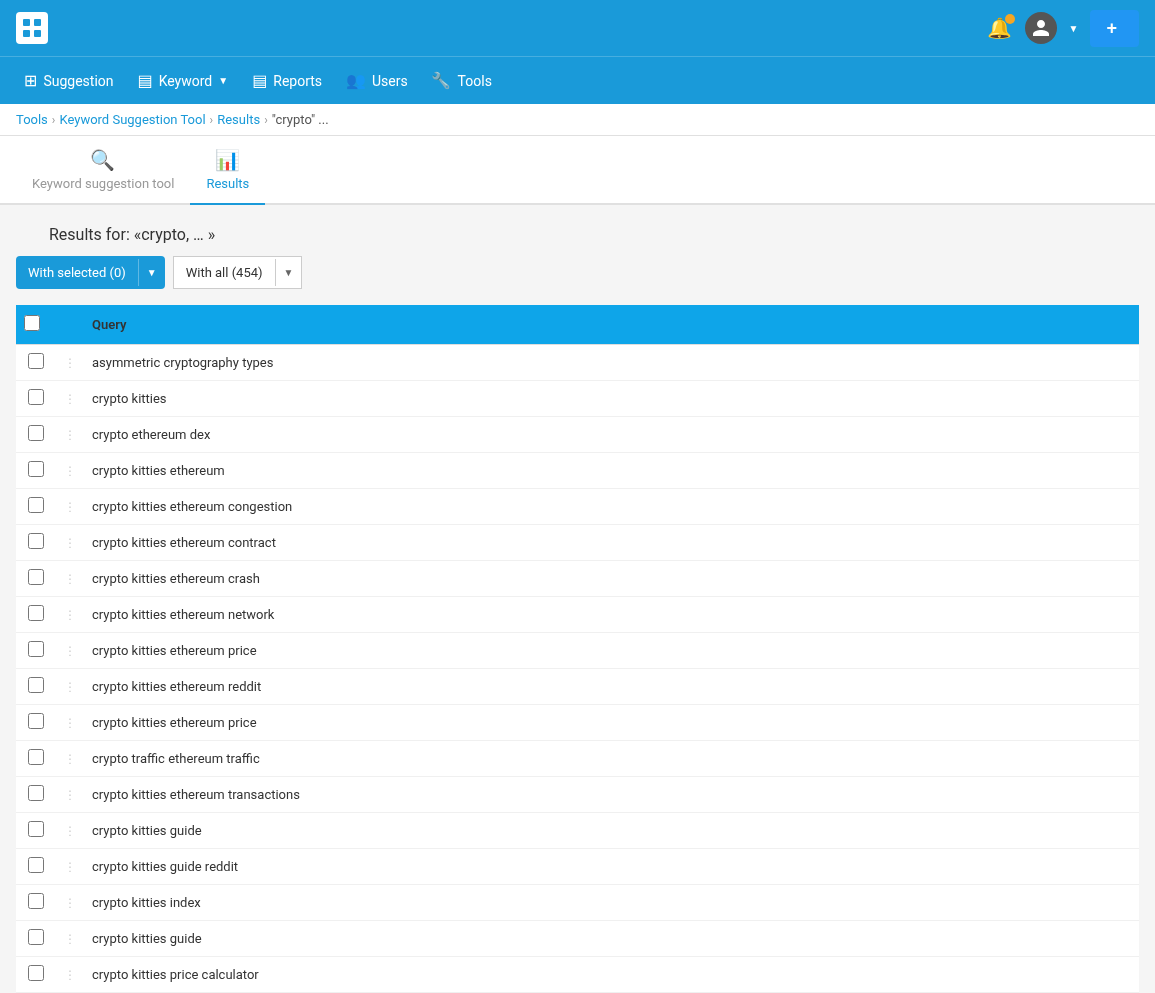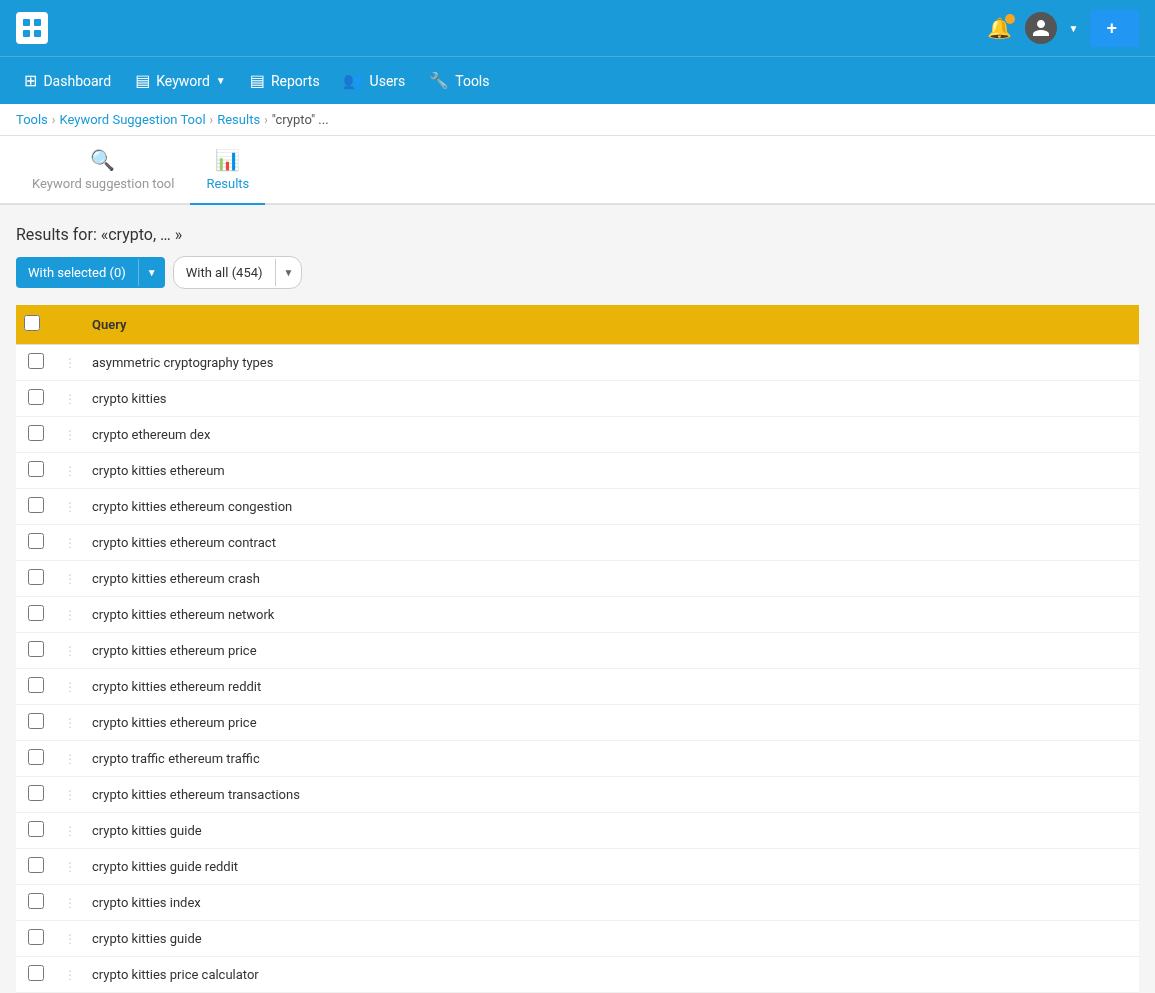--- a/index.html
+++ b/index.html
@@ -65,43 +65,43 @@
       padding: 0 16px;
       border-bottom: 2px solid #e0e0e0;
     }
     .tab-item { display: flex; flex-direction: column; align-items: center; gap: 4px; padding: 12px 16px; cursor: pointer; color: #999; font-size: 13px; border-bottom: 2px solid transparent; margin-bottom: -2px; }
     .tab-item.active { color: #1a9ad9; border-bottom: 2px solid #1a9ad9; }
     .tab-icon { font-size: 20px; }
 
     
     .main-content { padding: 20px 16px; }
 
-    .results-heading { font-size: 16px; color: #333; margin-bottom: 12px; }
-
-    
-    .action-buttons { display: flex; gap: 8px; margin-bottom: 16px; align-items: center; }
+    .results-heading { font-size: 16px; color: #333; margin-bottom: 12px; margin-left: 33px; }
+
+    
+    .action-buttons { display: flex; gap: 8px; margin-bottom: 16px; }
     .btn-with-selected {
       display: flex; align-items: center;
       background: #1a9ad9; color: white; border: none; border-radius: 4px;
       overflow: hidden; cursor: pointer;
     }
     .btn-with-selected-main { padding: 8px 12px; font-size: 13px; }
     .btn-with-selected-arrow { padding: 8px 8px; border-left: 1px solid rgba(255,255,255,0.3); font-size: 10px; }
     .btn-with-all {
       display: flex; align-items: center;
-      background: white; color: #333; border: 1px solid #ccc; border-radius: 12px;
+      background: white; color: #333; border: 1px solid #ccc; border-radius: 0;
       overflow: hidden; cursor: pointer;
     }
     .btn-with-all-main { padding: 8px 12px; font-size: 13px; }
     .btn-with-all-arrow { padding: 8px 8px; border-left: 1px solid #ccc; font-size: 10px; color: #666; }
 
     
     .keyword-table { width: 100%; border-collapse: collapse; background: white; }
     .keyword-table th {
-      background: #eab308;
+      background: #0ea5e9;
       text-align: left;
       padding: 10px 8px;
       font-weight: 600;
       font-size: 13px;
       border-bottom: 1px solid #ddd;
     }
     .keyword-table td {
       padding: 8px 8px;
       border-bottom: 1px solid #f0f0f0;
       font-size: 13px;
@@ -147,21 +147,21 @@
     <button class="add-website-btn">
       <span class="plus-icon">+</span>
       <span></span>
     </button>
   </div>
 </div>
 
 <div class="secondary-nav">
   <div class="nav-item">
     <span class="nav-icon">⊞</span>
-    <span>Dashboard</span>
+    <span>Suggestion</span>
   </div>
   <div class="nav-item">
     <span class="nav-icon">▤</span>
     <span>Keyword</span>
     <span style="font-size:10px;">▼</span>
   </div>
   <div class="nav-item">
     <span class="nav-icon">▤</span>
     <span>Reports</span>
   </div>

